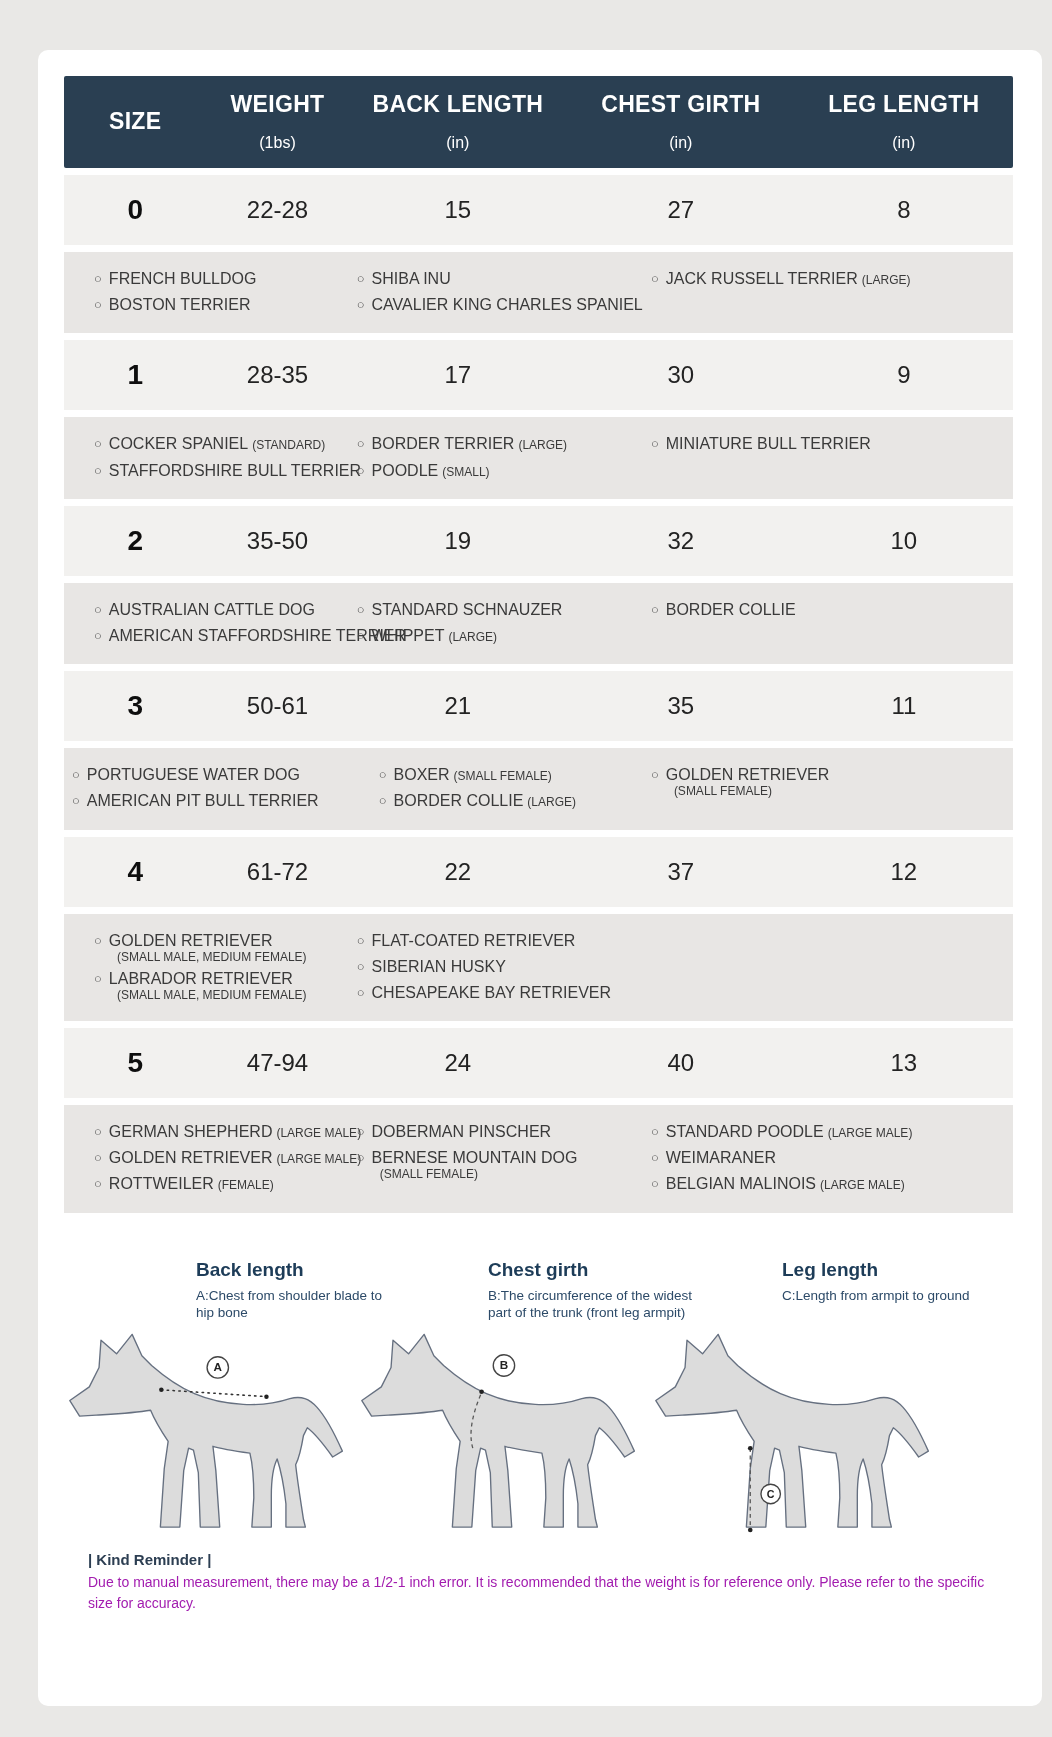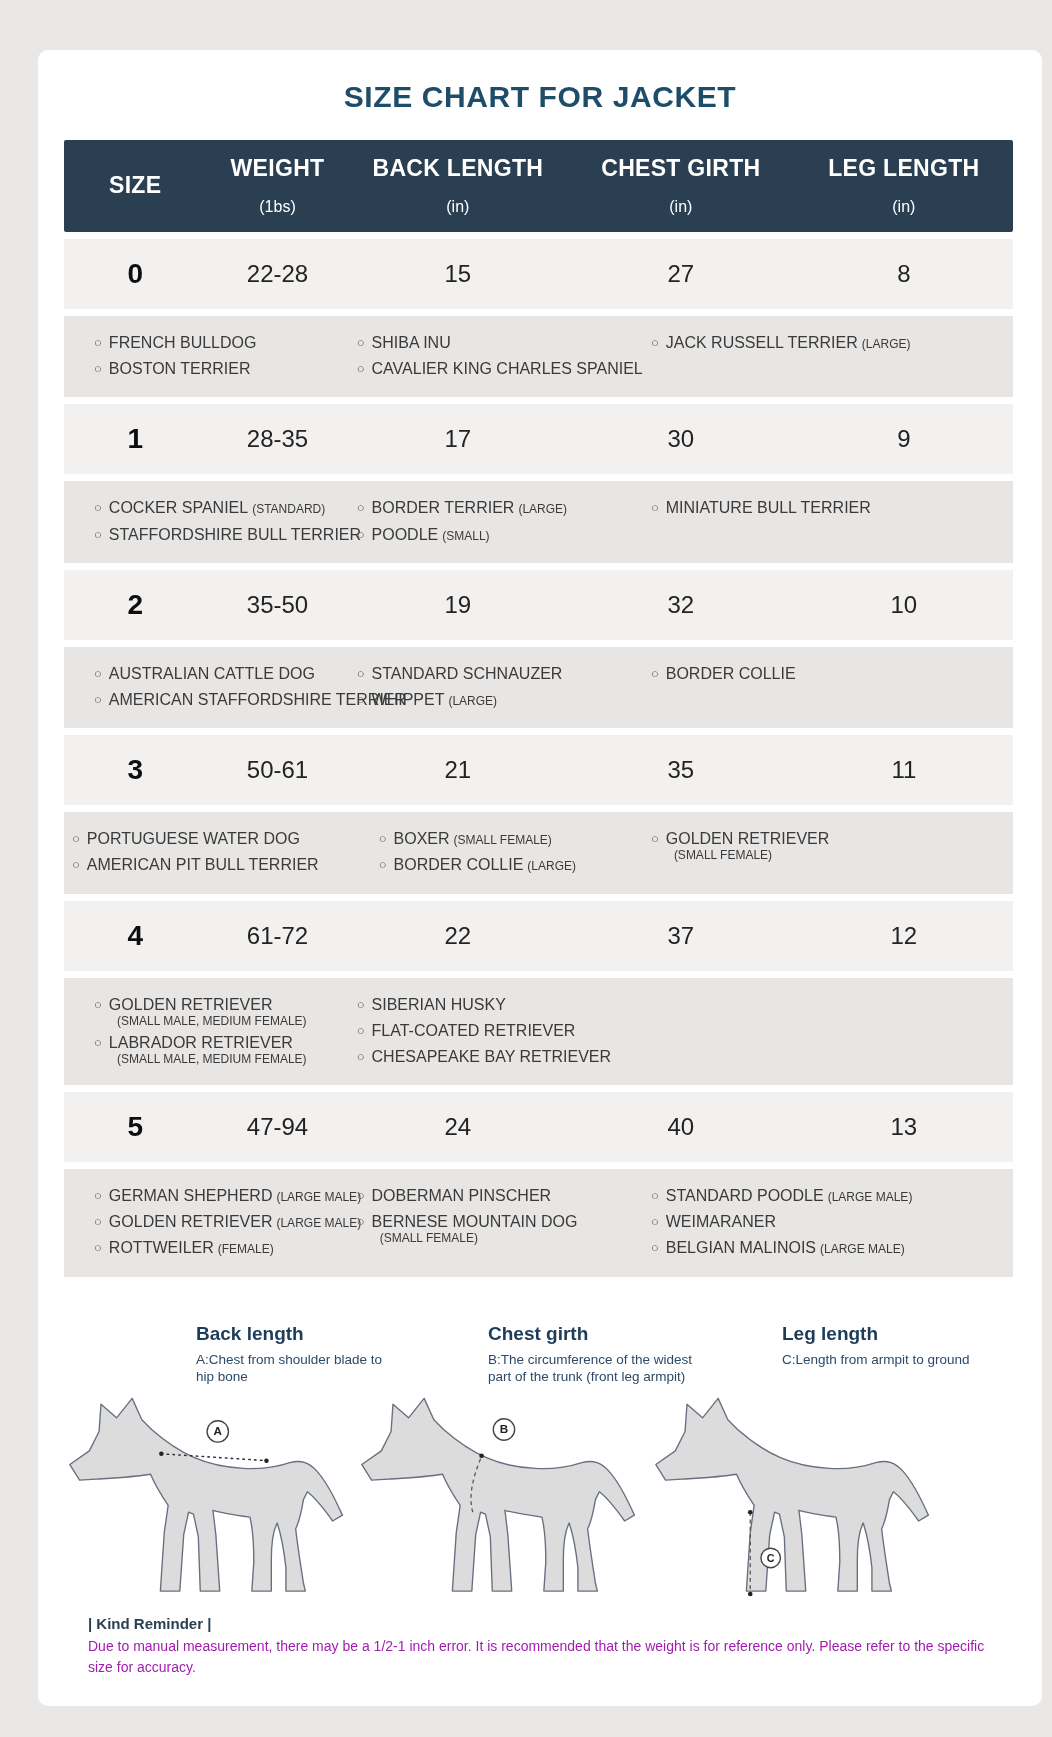--- a/index.html
+++ b/index.html
@@ -52,21 +52,20 @@
   .ddesc{font-size:13.5px;color:#2c4a68;line-height:1.32;margin-top:6px;}
   .reminder{margin:8px 0 0 50px;width:920px;}
   .rhead{font-size:15px;font-weight:bold;color:#2c3e52;}
   .rbody{font-size:14px;color:#a21caf;line-height:1.55;margin-top:4px;}
 </style>
 </head>
 <body>
 
 <div class="card">
 
-  <h1 class="title">SIZE CHART FOR JACKET</h1>
 
   <div class="sizetable">
 
     <div class="thead">
       <div class="th">
         <div class="th-label">SIZE</div>
       </div>
       <div class="th">
         <div class="th-label">WEIGHT</div>
         <div class="th-unit">(1bs)</div>
@@ -175,22 +174,22 @@
       <div>22</div>
       <div>37</div>
       <div>12</div>
     </div>
     <div class="breeds-row">
       <div class="bcol first">
         <div class="breed"><span class="bullet">○</span><span>GOLDEN RETRIEVER</span><span class="bnote block">(SMALL MALE, MEDIUM FEMALE)</span></div>
         <div class="breed"><span class="bullet">○</span><span>LABRADOR RETRIEVER</span><span class="bnote block">(SMALL MALE, MEDIUM FEMALE)</span></div>
       </div>
       <div class="bcol">
+        <div class="breed"><span class="bullet">○</span><span>FLAT-COATED RETRIEVER</span></div>
         <div class="breed"><span class="bullet">○</span><span>SIBERIAN HUSKY</span></div>
-        <div class="breed"><span class="bullet">○</span><span>FLAT-COATED RETRIEVER</span></div>
         <div class="breed"><span class="bullet">○</span><span>CHESAPEAKE BAY RETRIEVER</span></div>
       </div>
     </div>
 
     <div class="size-row">
       <div class="size-num">5</div>
       <div>47-94</div>
       <div>24</div>
       <div>40</div>
       <div>13</div>

